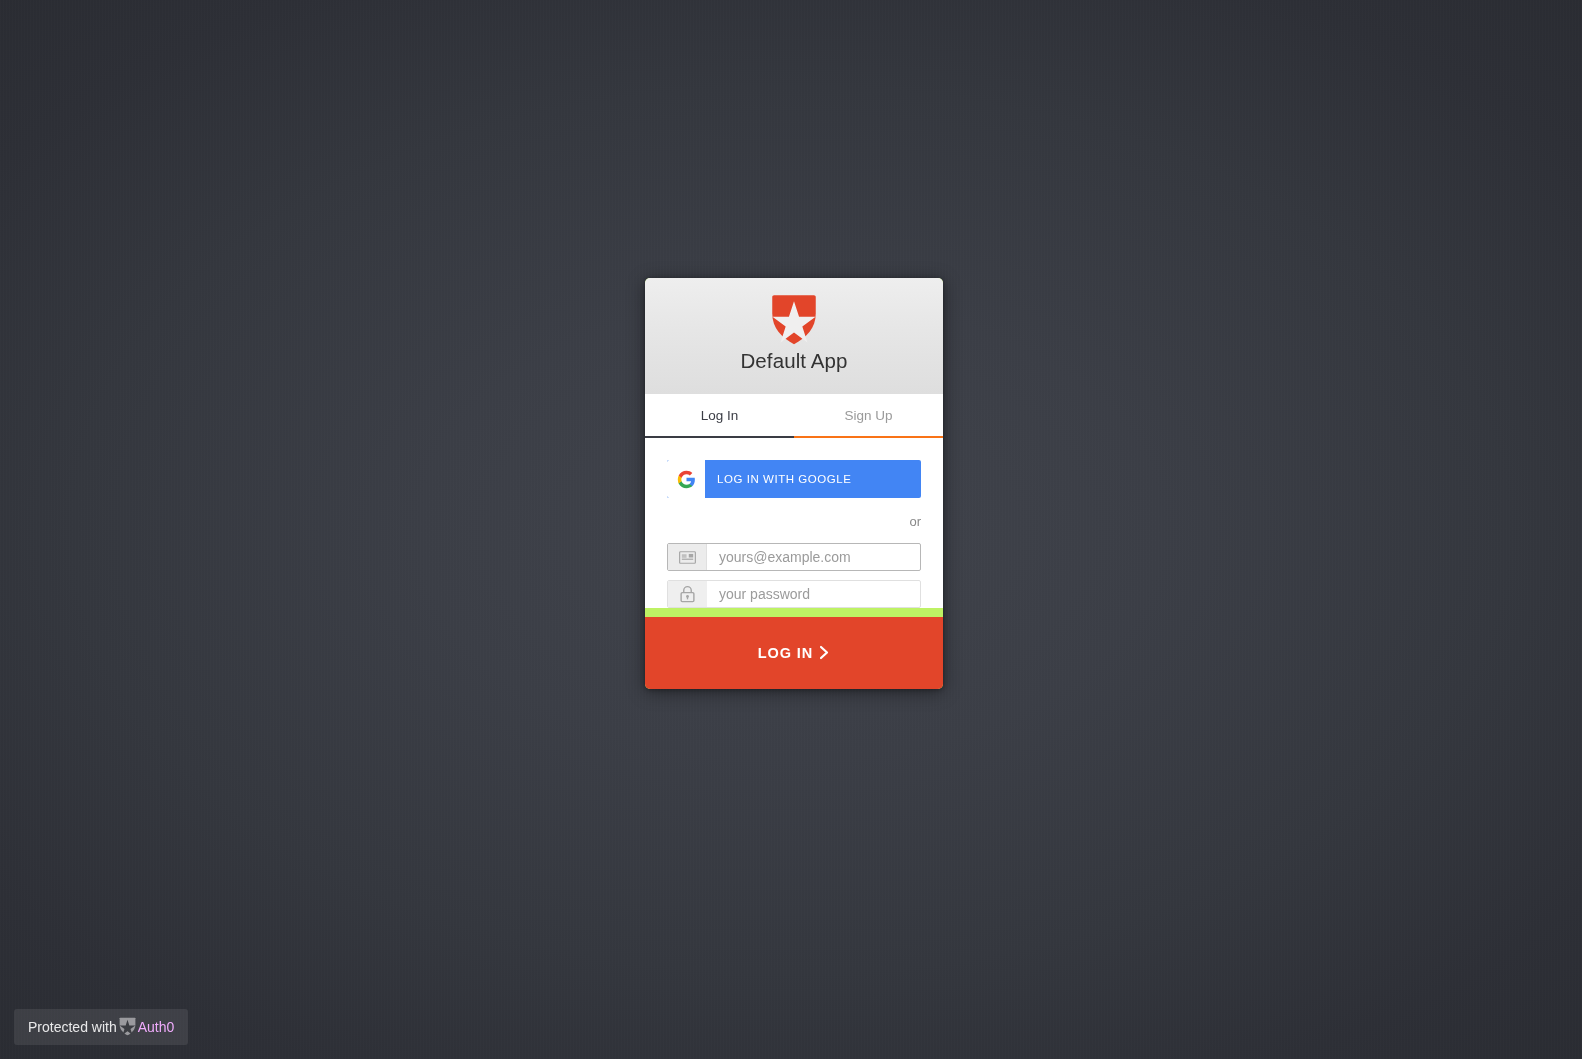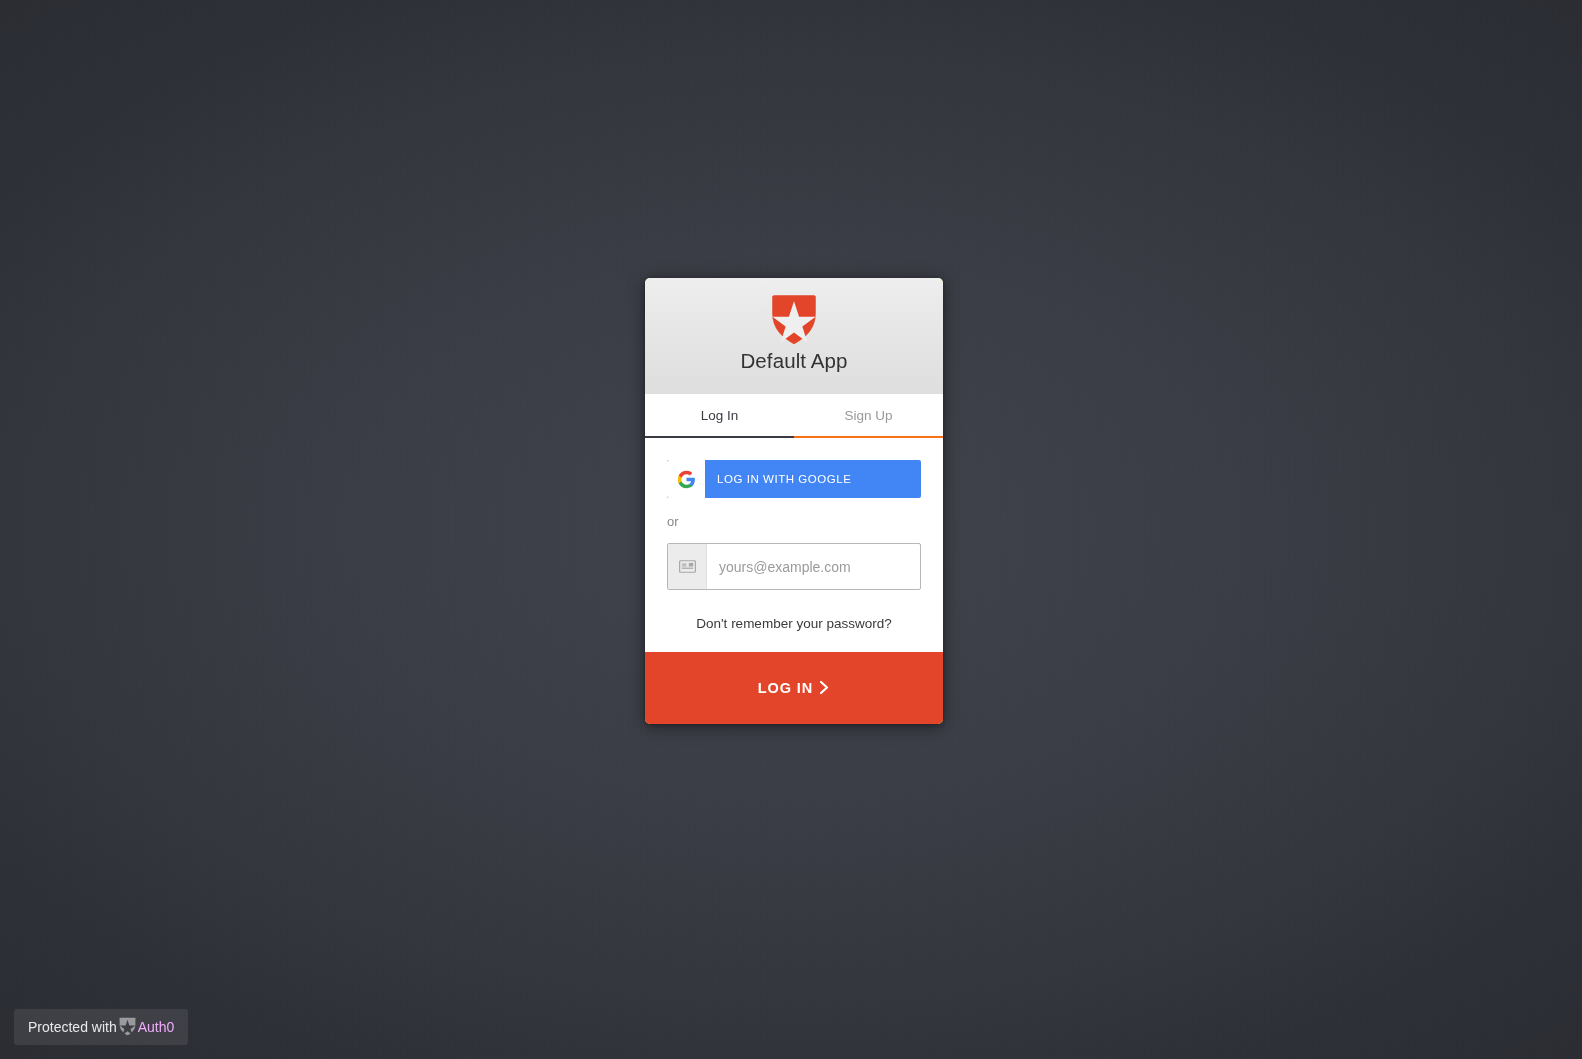--- a/index.html
+++ b/index.html
@@ -133,31 +133,31 @@
     flex: 1;
     color: #ffffff;
     font-size: 11.5px;
     font-weight: normal;
     letter-spacing: 0.55px;
     text-align: left;
     padding-left: 12px;
   }
 
   .or-sep {
-    text-align: left;
+    text-align: right;
     color: #888888;
     font-size: 13px;
     margin: 16px 0 14px 0;
   }
 
   
   .field {
     display: flex;
     align-items: center;
-    height: 47px;
+    height: 28px;
     border: 1px solid #e0e0e0;
     border-radius: 2px;
     background: #ffffff;
     margin-bottom: 9px;
     overflow: hidden;
   }
   .field.focused {
     border-color: #b7b7b7;
   }
   .field-icon {
@@ -283,24 +283,32 @@
           <rect x="0.75" y="0.75" width="18.5" height="13.5" rx="1" fill="none" stroke="#a6a6a6" stroke-width="1.4"></rect>
           <rect x="11.5" y="3.3" width="5.2" height="4.2" fill="#a6a6a6"></rect>
           <rect x="3.3" y="8.8" width="13.4" height="1.4" fill="#a6a6a6"></rect>
           <rect x="3.3" y="4.0" width="5.6" height="1.3" fill="#a6a6a6"></rect>
           <rect x="3.3" y="6.2" width="5.6" height="1.3" fill="#a6a6a6"></rect>
         </svg>
       </span>
       <input type="email" value="" placeholder="yours@example.com" style="">
     </div>
 
-
-    <div class="forgot-row">
-      <span class="forgot-link">Don't remember your password?</span>
+    <div class="field">
+      <span class="field-icon">
+        <svg width="15" height="18" viewBox="0 0 16 19" xmlns="http://www.w3.org/2000/svg" aria-hidden="true">
+          <path d="M4 8V5.6C4 3.4 5.8 1.6 8 1.6s4 1.8 4 4V8" fill="none" stroke="#a6a6a6" stroke-width="1.5"></path>
+          <rect x="1.2" y="8" width="13.6" height="9.6" rx="1.2" fill="none" stroke="#a6a6a6" stroke-width="1.5"></rect>
+          <circle cx="8" cy="12.1" r="1.5" fill="#a6a6a6"></circle>
+          <rect x="7.3" y="12.6" width="1.4" height="2.6" fill="#a6a6a6"></rect>
+        </svg>
+      </span>
+      <input type="password" value="" placeholder="your password" style="">
     </div>
+
   </div>
 
   <button class="submit-btn">
     <span>LOG IN</span>
     <span class="submit-chevron">
       <svg width="11" height="15" viewBox="0 0 11 15" xmlns="http://www.w3.org/2000/svg" aria-hidden="true">
         <path d="M2 2l6 5.5L2 13" fill="none" stroke="#ffffff" stroke-width="2.2" stroke-linecap="round" stroke-linejoin="round"></path>
       </svg>
     </span>
   </button>

